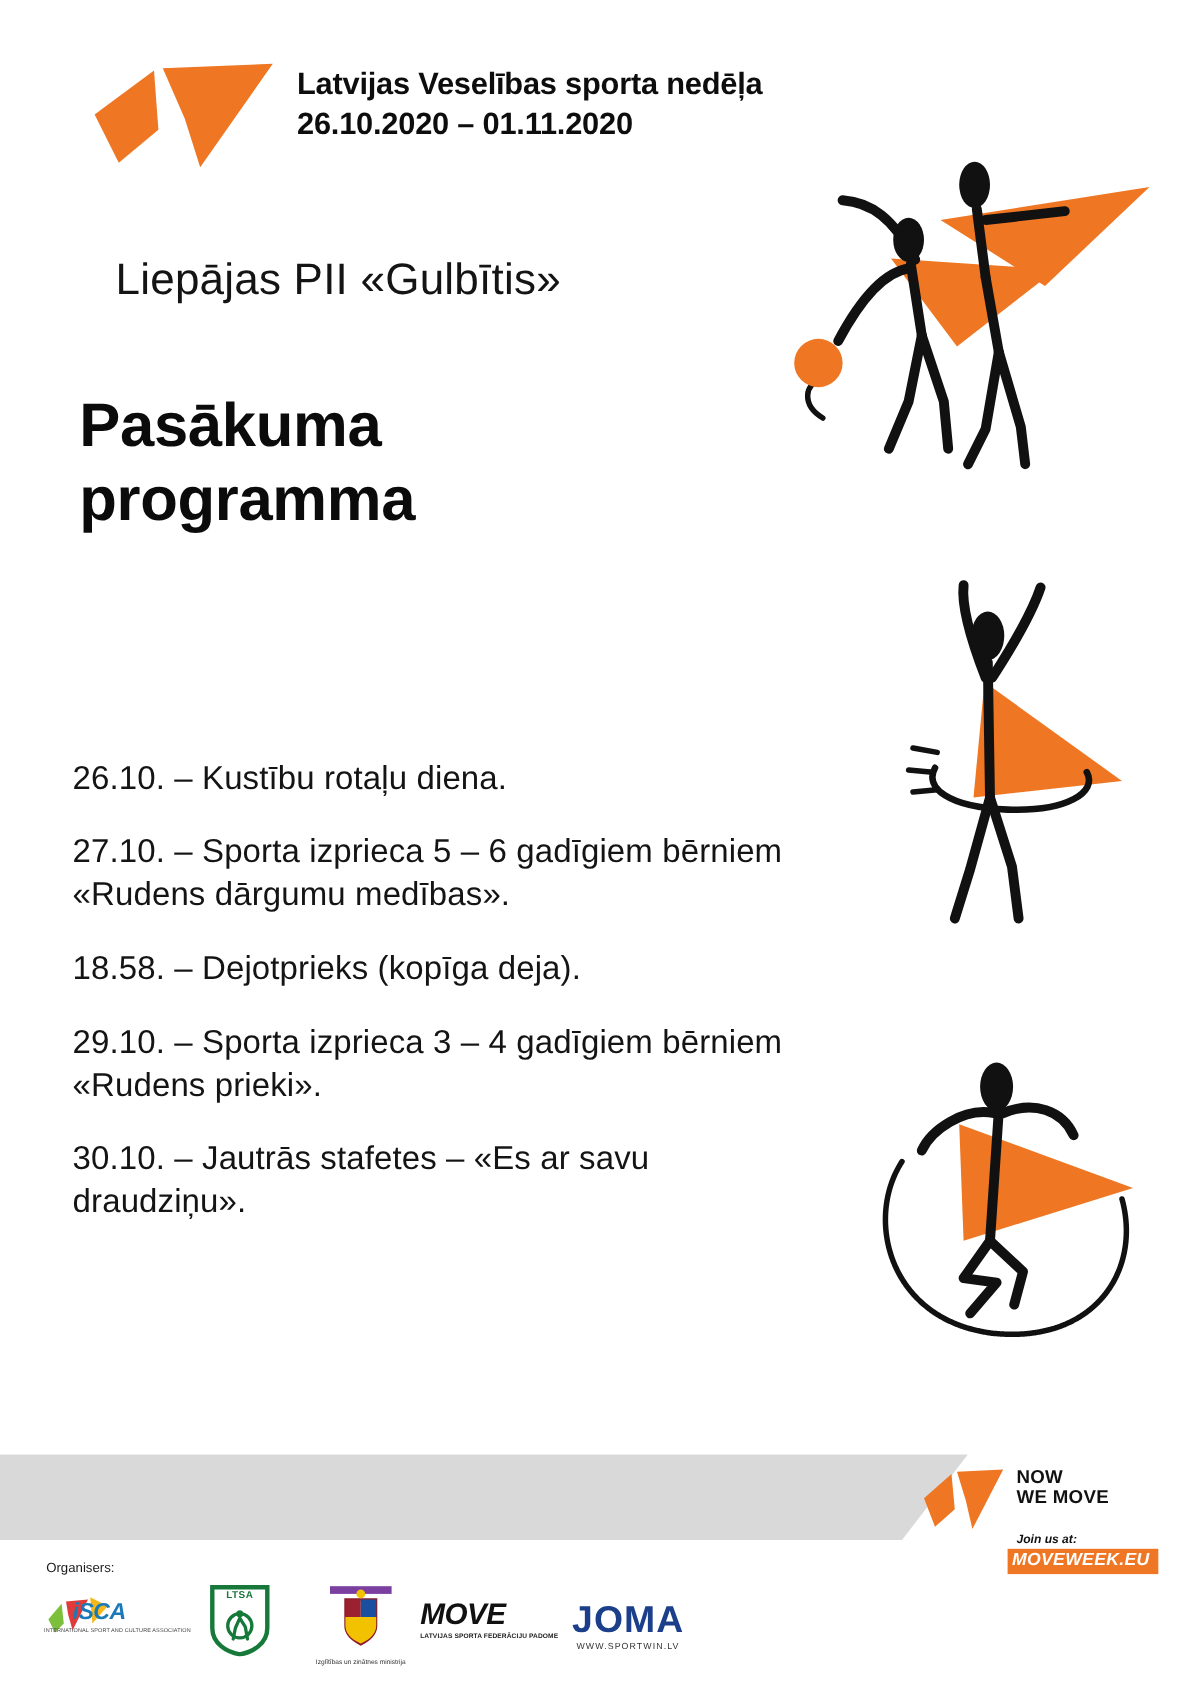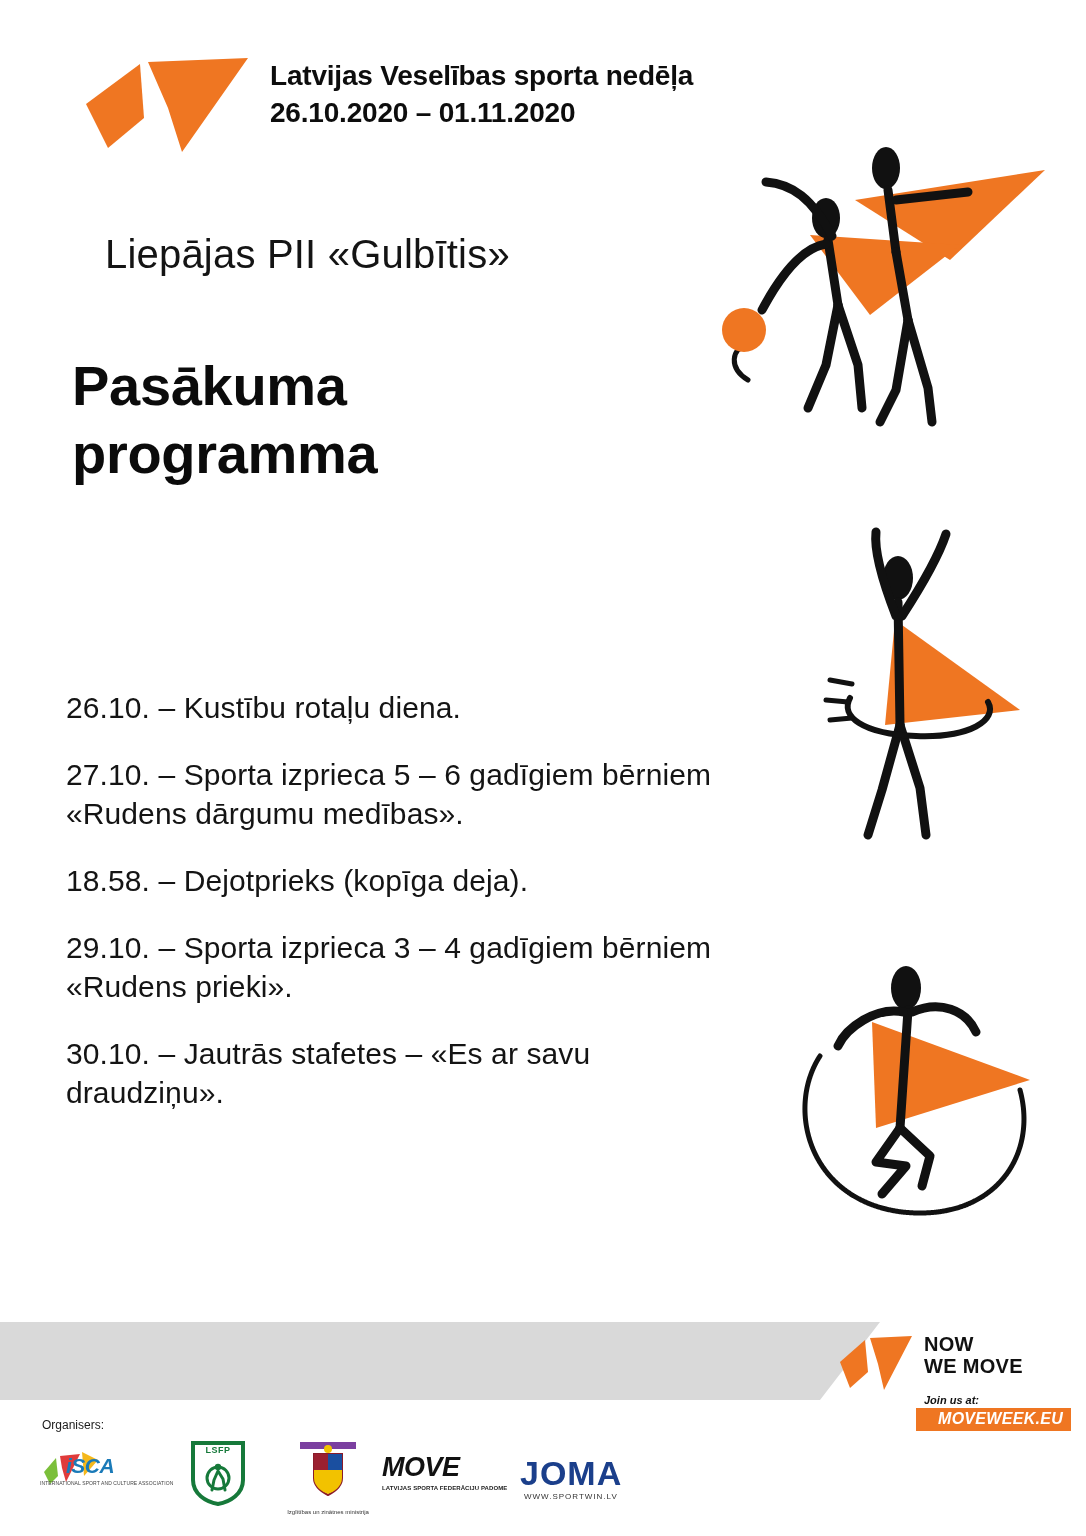--- a/index.html
+++ b/index.html
@@ -118,21 +118,21 @@
     position: absolute;
     left: 0;
     top: 0;
     width: 78px;
     height: 64px;
   }
   .nwm-text {
     position: absolute;
     left: 86px;
     top: 2px;
-    font-size: 20px;
+    font-size: 17px;
     font-weight: bold;
     line-height: 1.08;
     color: #111111;
     letter-spacing: 0.3px;
   }
   .nwm-join {
     position: absolute;
     left: 86px;
     top: 62px;
     font-size: 11px;
@@ -142,21 +142,21 @@
   }
   .nwm-url {
     position: absolute;
     left: 78px;
     top: 76px;
     background: #ef7622;
     color: #ffffff;
     font-size: 16px;
     font-weight: bold;
     font-style: italic;
-    padding: 2px 8px 3px 22px;
+    padding: 2px 8px 3px 4px;
     letter-spacing: 0.3px;
   }
 
   .organisers-label {
     position: absolute;
     left: 42px;
     top: 1418px;
     font-size: 12px;
     color: #1a1a1a;
   }
@@ -395,21 +395,21 @@
       <div class="isca-sub">INTERNATIONAL SPORT AND CULTURE ASSOCIATION</div>
     </div>
 
     <div class="sponsor ltsa">
       <svg viewBox="0 0 56 66" width="56" height="66" aria-hidden="true" style="position:absolute;left:0;top:0;">
         <path d="M3,3 H53 V40 C53,54 40,62 28,64 C16,62 3,54 3,40 Z" fill="#ffffff" stroke="#16793a" stroke-width="4"></path>
         <circle cx="28" cy="38" r="11" fill="none" stroke="#16793a" stroke-width="3"></circle>
         <circle cx="28" cy="27" r="3.2" fill="#16793a"></circle>
         <path d="M28,31 L24,40 M28,31 L33,39 M24,40 L22,50 M33,39 L35,50" stroke="#16793a" stroke-width="3" fill="none" stroke-linecap="round"></path>
       </svg>
-      <div class="ltsa-label">LSFP</div>
+      <div class="ltsa-label">LTSA</div>
     </div>
 
     <div class="sponsor ministry">
       <svg viewBox="0 0 96 62" width="96" height="62" aria-hidden="true" style="position:absolute;left:0;top:0;">
         <rect x="20" y="2" width="56" height="7" fill="#7b3fa0"></rect>
         <path d="M34,14 H62 V38 C62,48 52,53 48,55 C44,53 34,48 34,38 Z" fill="#ffffff" stroke="#8a1b2a" stroke-width="2"></path>
         <path d="M34,14 H48 V30 H34 Z" fill="#9b2030"></path>
         <path d="M48,14 H62 V30 H48 Z" fill="#1a4fa0"></path>
         <path d="M34,30 H62 V38 C62,47 53,52 48,54 C43,52 34,47 34,38 Z" fill="#f2c200"></path>
         <circle cx="48" cy="9" r="4" fill="#f2c200"></circle>

